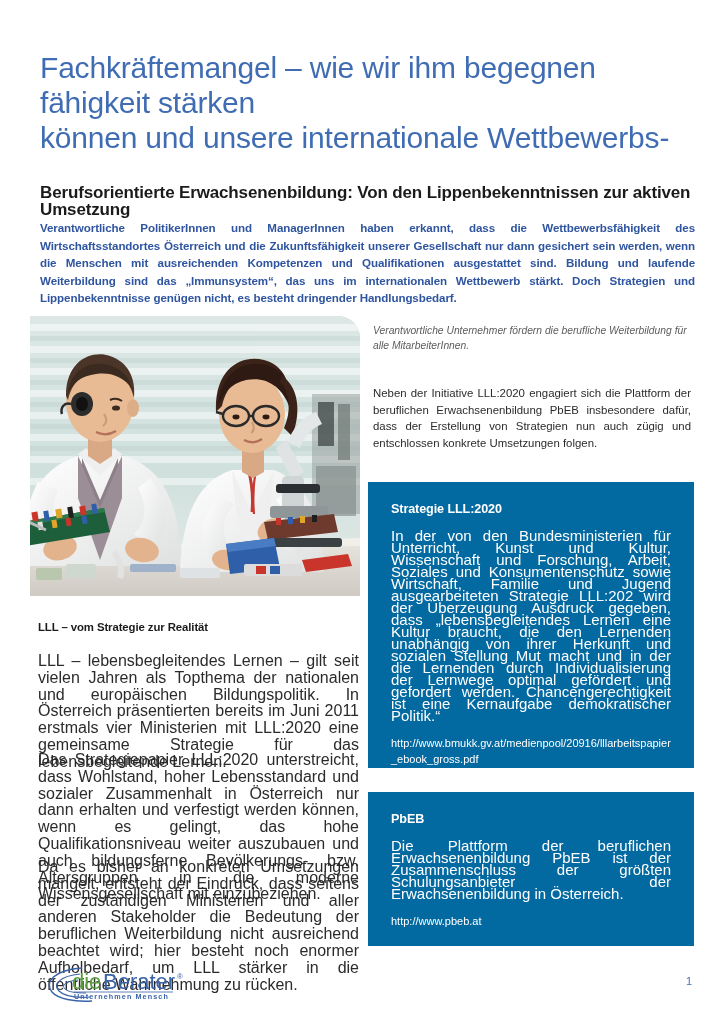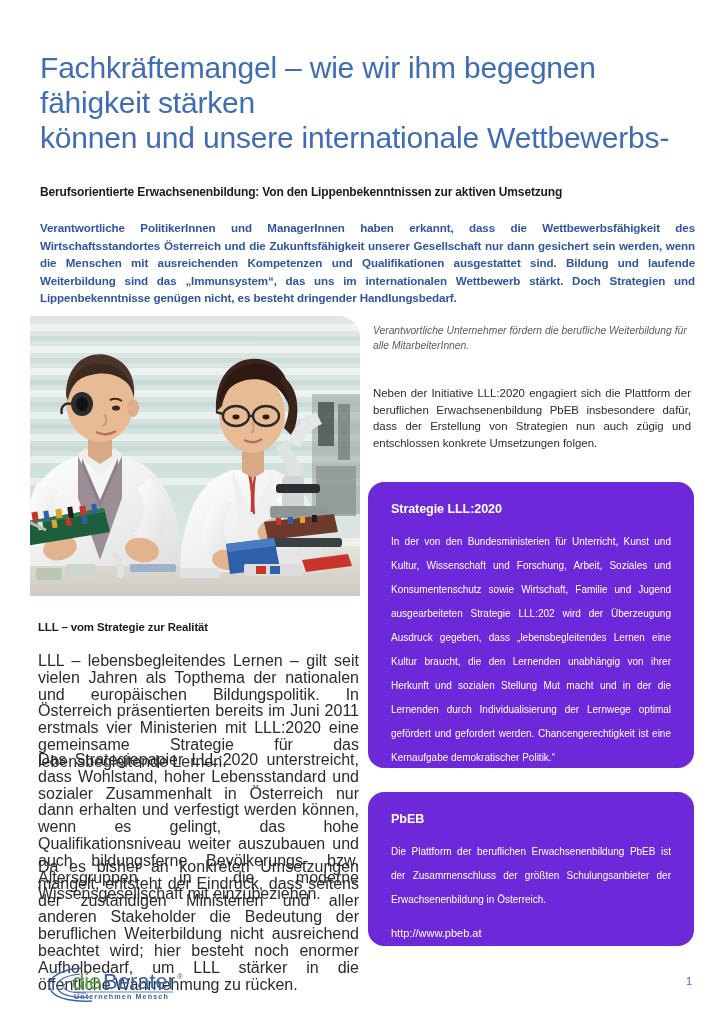--- a/index.html
+++ b/index.html
@@ -35,21 +35,21 @@
     color: #3f6cb3;
     letter-spacing: -0.2px;
   }
 
   
   .subtitle {
     position: absolute;
     left: 40px;
     top: 184px;
     width: 655px;
-    font-size: 12px;
+    font-size: 17px;
     line-height: 17px;
     font-weight: 700;
     color: #1b1b1b;
     letter-spacing: -0.15px;
   }
 
   
   .lead {
     position: absolute;
     left: 40px;
@@ -97,39 +97,39 @@
     line-height: 16.6px;
     color: #2b2b2b;
     text-align: justify;
   }
 
   
   .bluebox {
     position: absolute;
     left: 368px;
     width: 326px;
-    background: #6d28d9;
-    border-radius: 16px;
+    background: #0369a1;
+    border-radius: 0;
     box-sizing: border-box;
     padding: 20px 23px 24px 23px;
     color: #ffffff;
   }
   .bluebox.b1 { top: 482px; height: 286px; }
   .bluebox.b2 { top: 792px; height: 154px; }
 
   .bluebox h3 {
     margin: 0 0 14px 0;
     font-size: 12.6px;
     font-weight: 700;
     letter-spacing: -0.1px;
   }
   .bluebox p {
     margin: 0;
-    font-size: 10px;
-    line-height: 24px;
+    font-size: 15px;
+    line-height: 12px;
     text-align: justify;
   }
   .bluebox .url {
     margin-top: 14px;
     font-size: 11px;
     line-height: 15.5px;
     text-align: left;
     word-break: break-all;
   }
 

